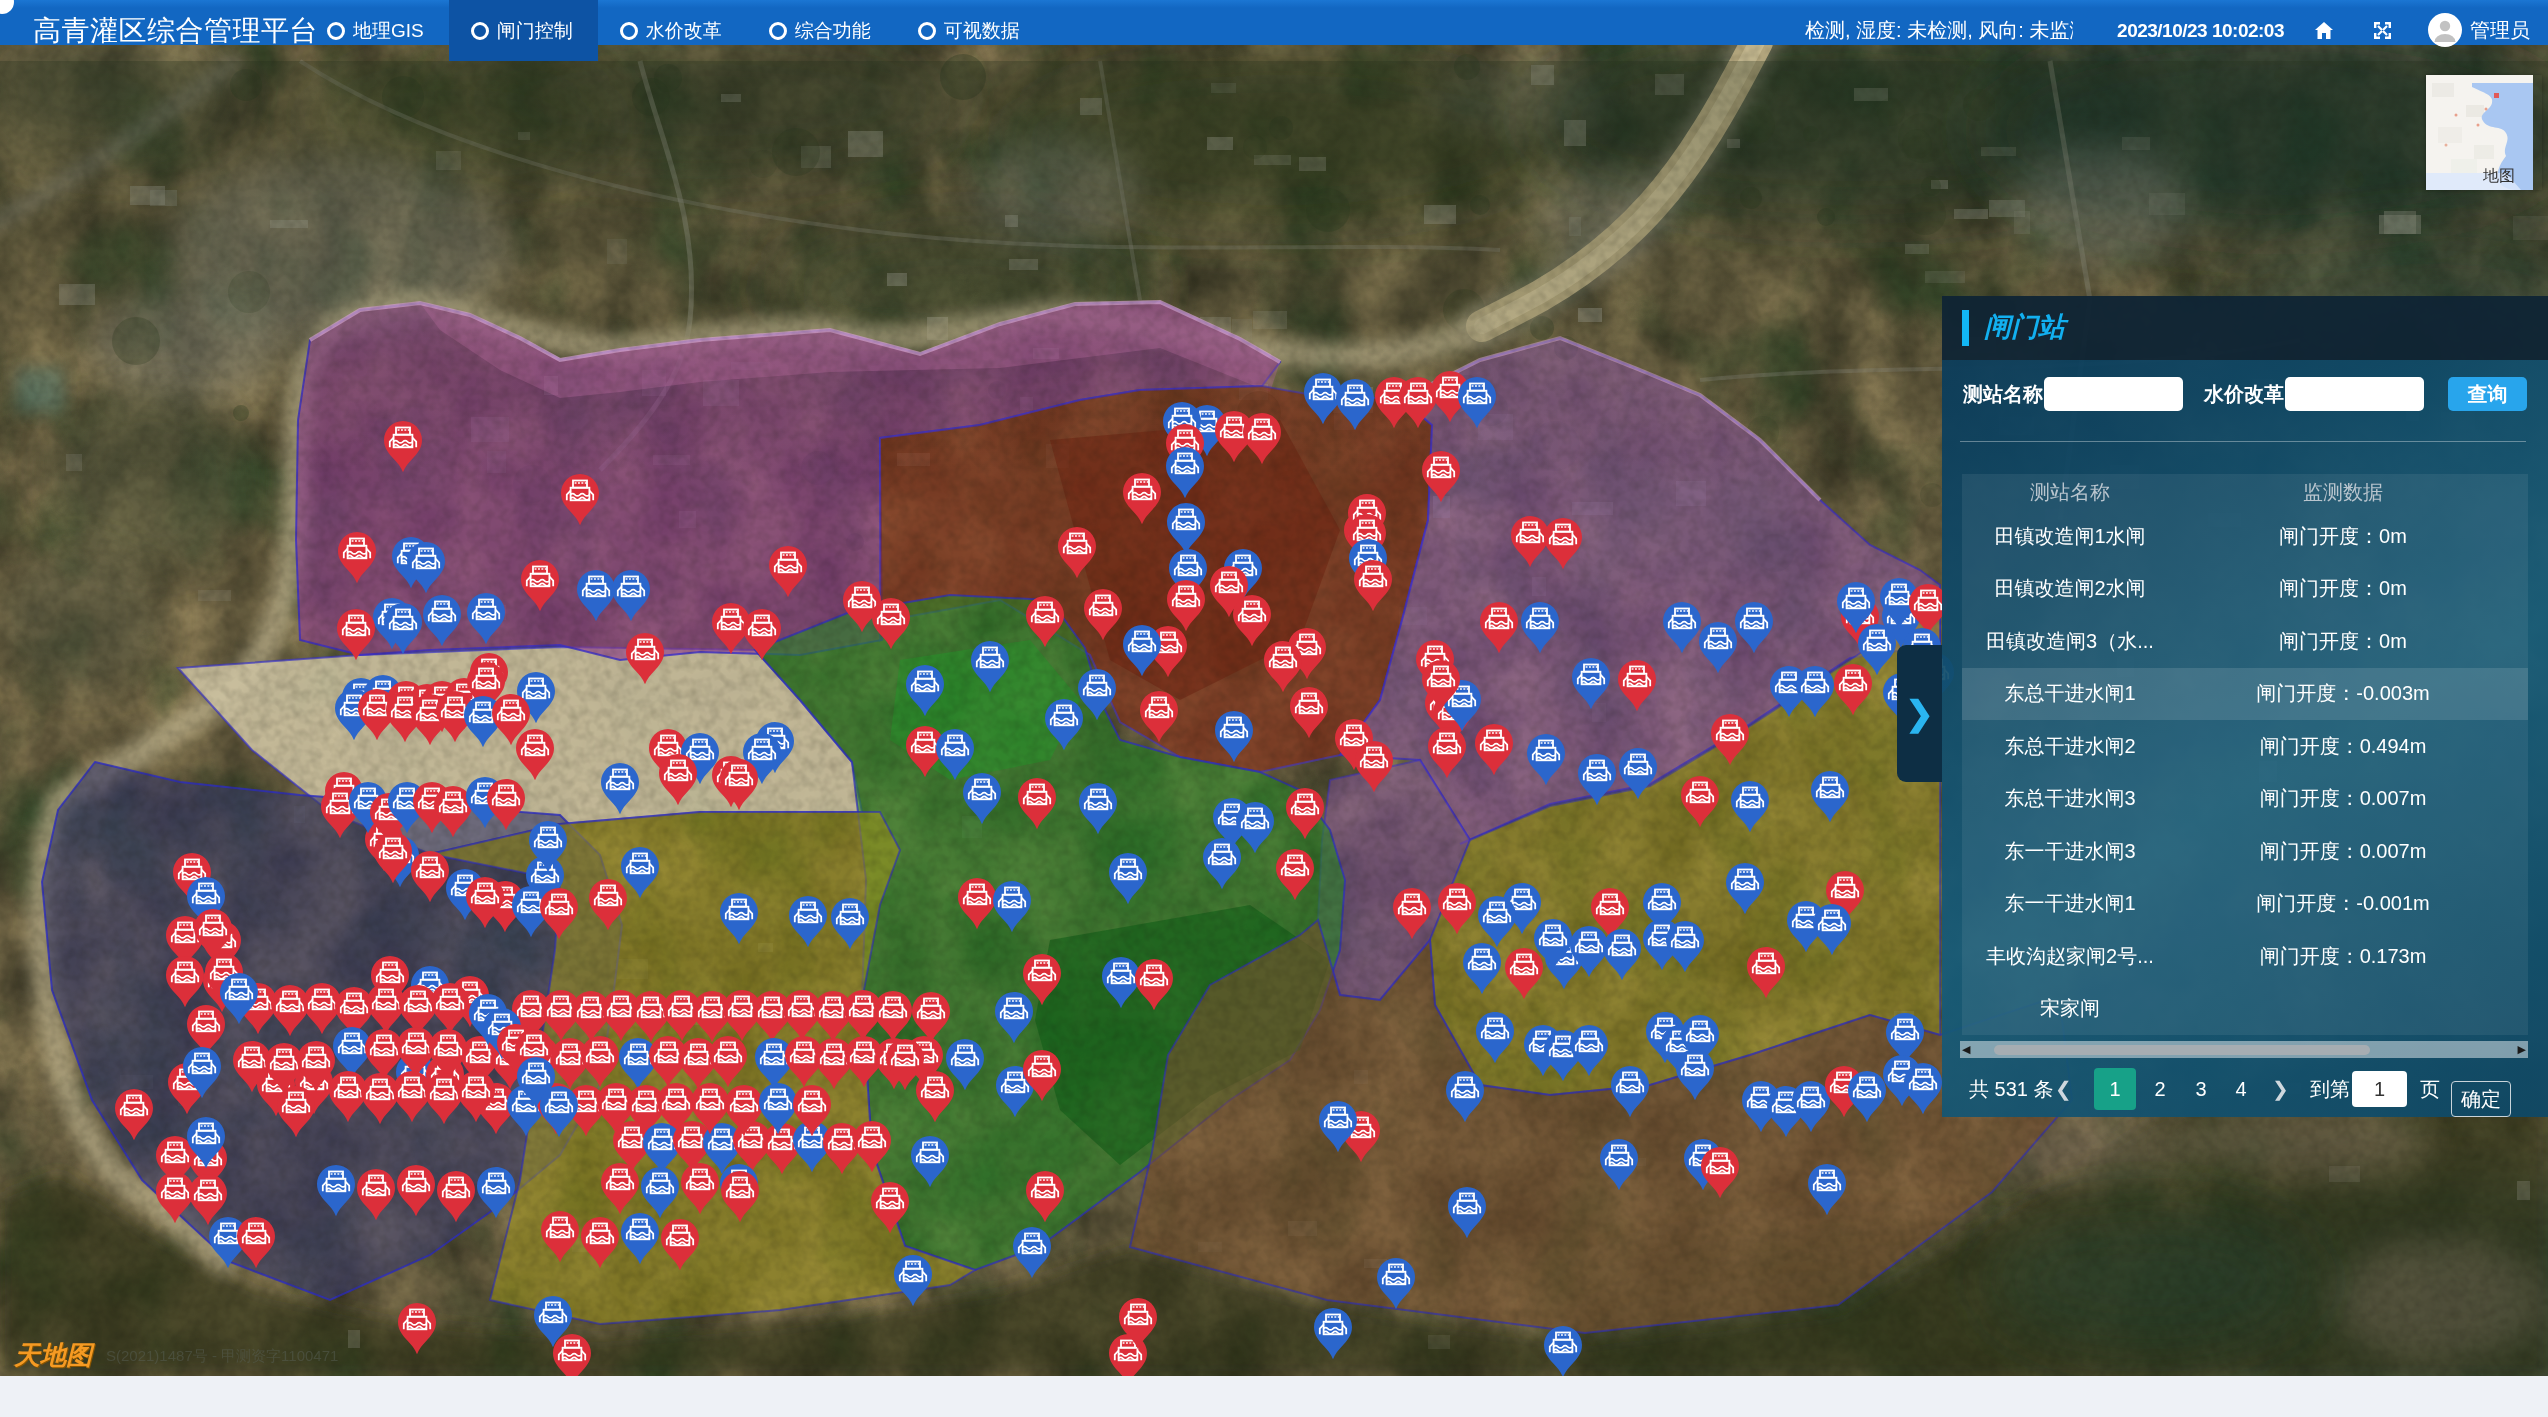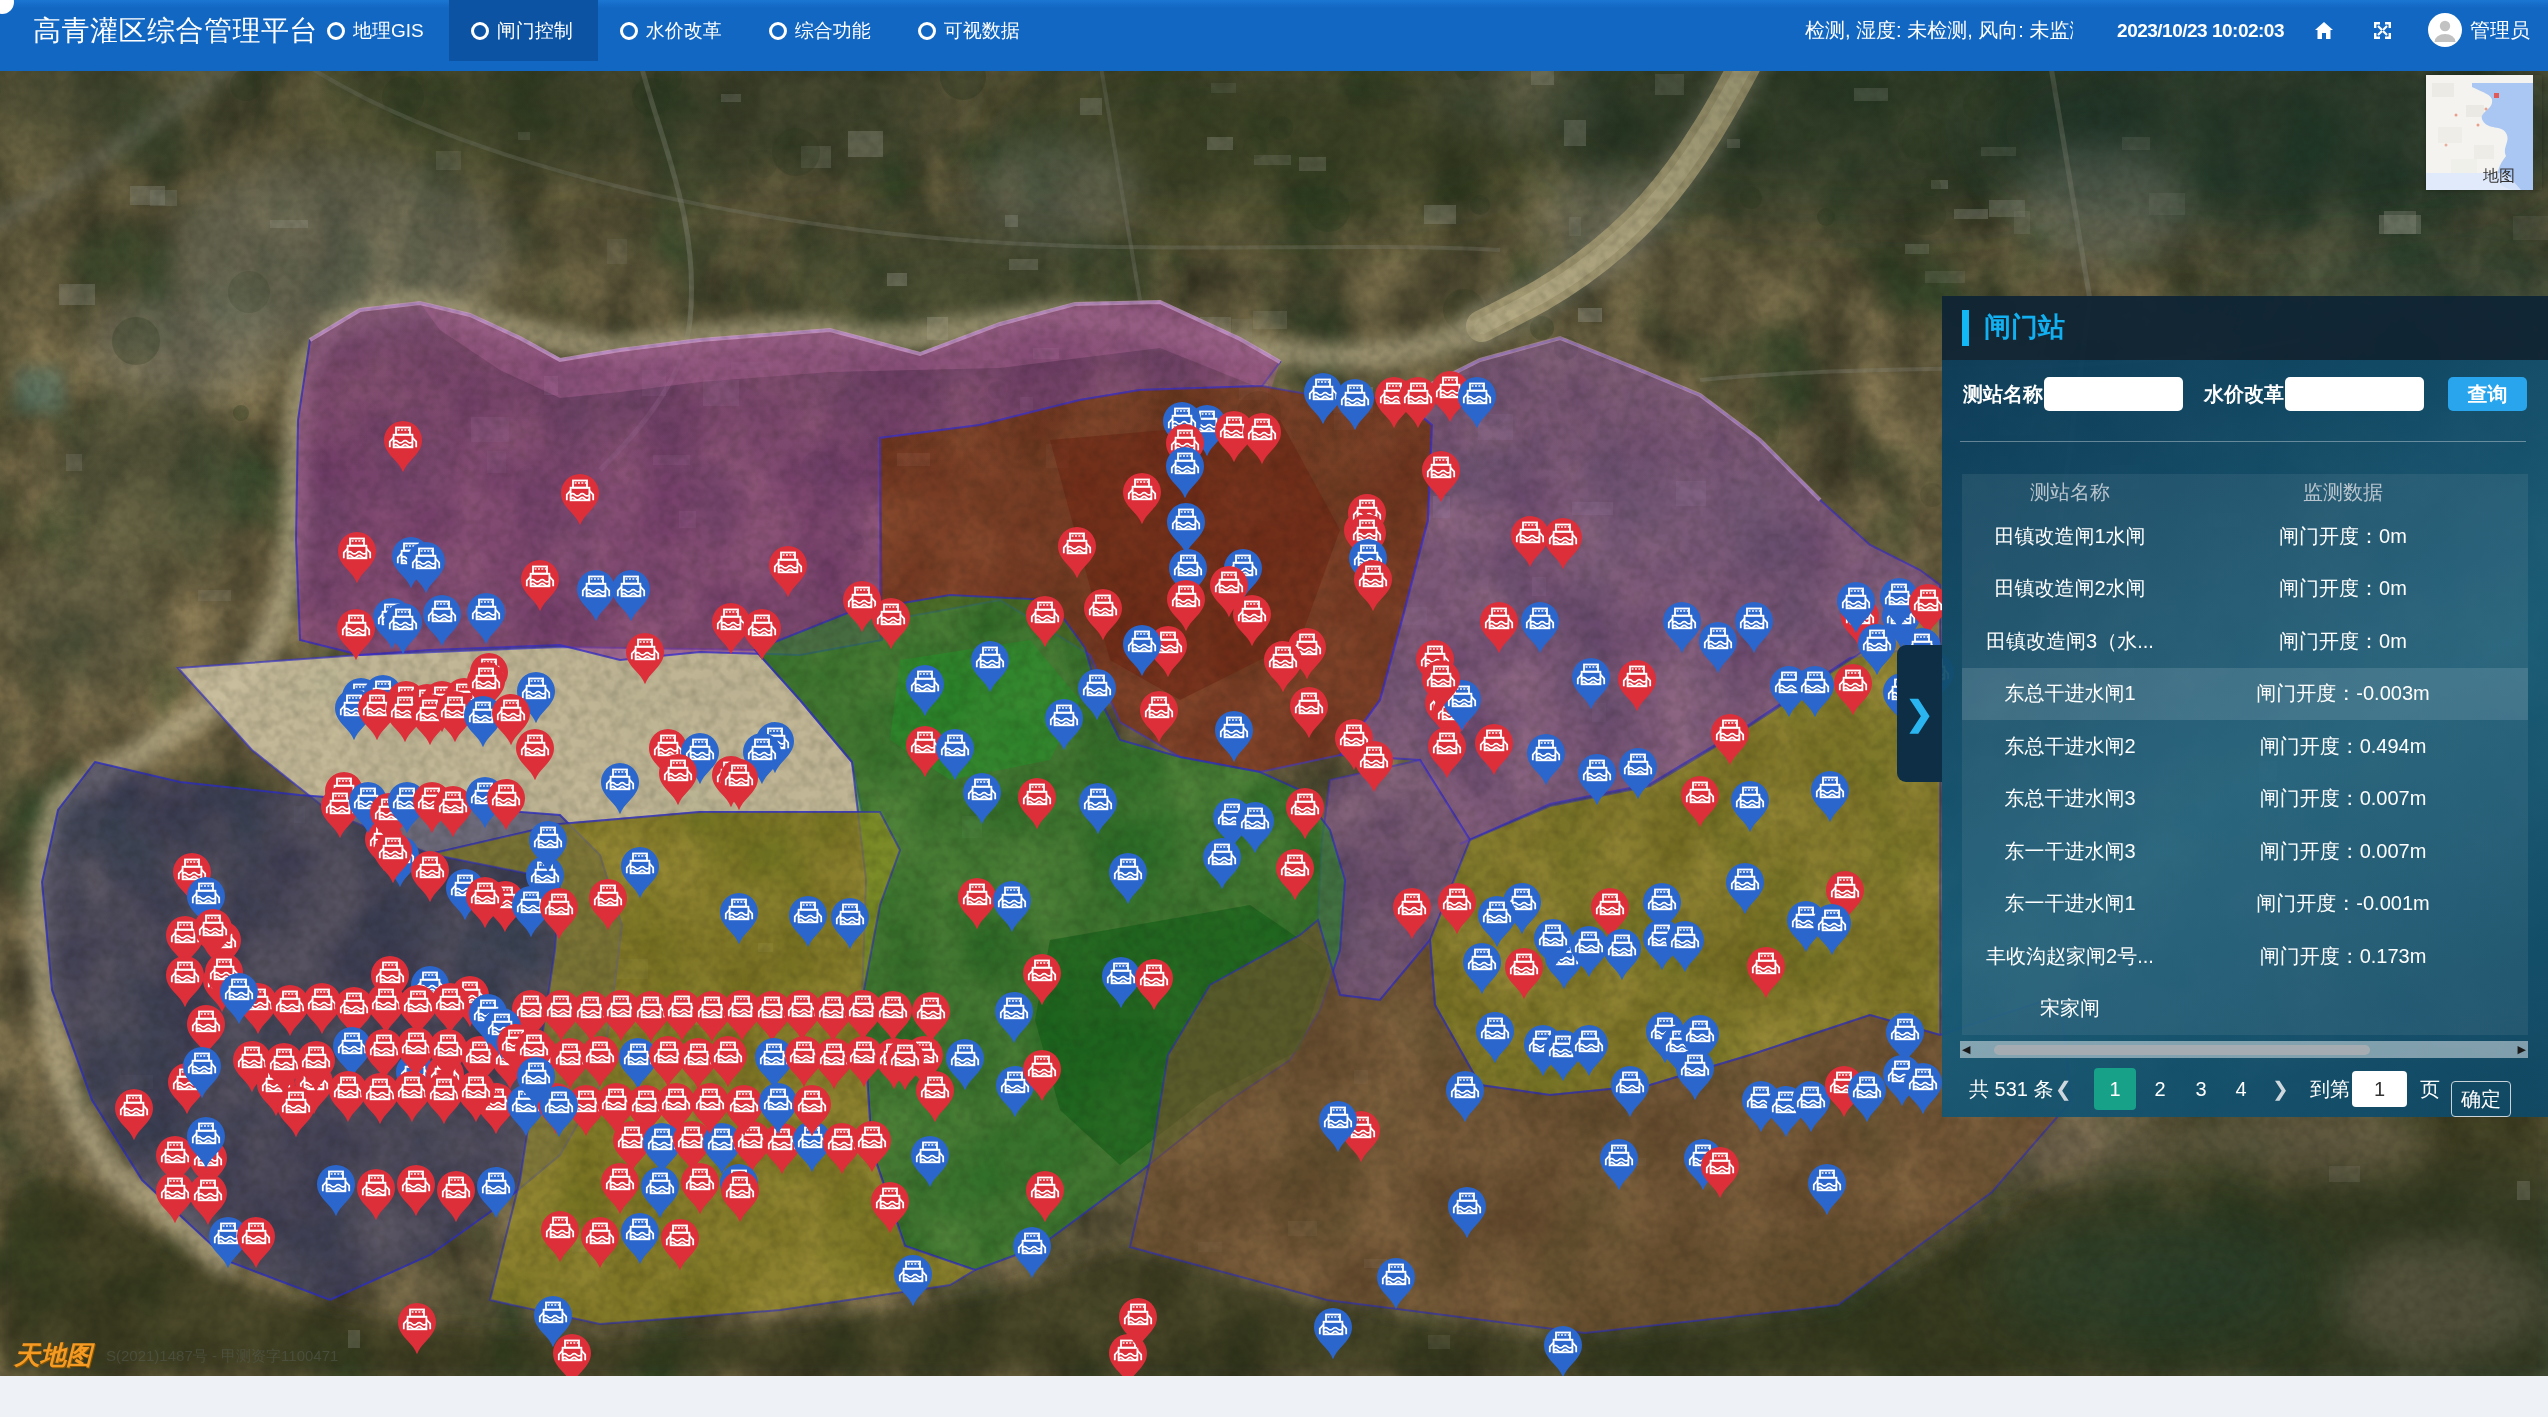--- a/index.html
+++ b/index.html
@@ -1,37 +1,37 @@
 <!DOCTYPE html>
 <html><head><meta charset="utf-8"><style>* { margin:0; padding:0; box-sizing:border-box; }
 html,body { width:2548px; height:1417px; overflow:hidden; font-family:"Liberation Sans",sans-serif; background:#eef1f6; }
 #map { position:absolute; left:0; top:0; }
 #footer { position:absolute; left:0; top:1376px; width:2548px; height:41px; background:#eef1f6; }
 
 
-#nav { position:absolute; left:0; top:0; width:2548px; height:71px;
+#nav { position:absolute; left:0; top:0; width:2548px; height:45px;
   background:linear-gradient(#1b76d3 0px,#1267c2 8px,#1267c2); color:#fff; z-index:30; }
 #nav .title { position:absolute; left:33px; top:0; line-height:61px; font-size:28px; letter-spacing:0.5px; }
 #nav .menu { position:absolute; left:305px; top:0; height:61px; display:flex; }
 #nav .menu > div { position:relative; height:61px; line-height:61px; padding:0 25px 0 48px; font-size:19px; }
 #nav .menu > div.act { background:#0d53a4; }
 #nav .ring { position:absolute; left:22px; top:50%; margin-top:-9px; width:18px; height:18px;
   border:3.5px solid #fff; border-radius:50%; }
 #nav .weather { position:absolute; left:1805px; top:0; width:268px; height:61px; overflow:hidden; }
 #nav .weather span { position:absolute; left:0; top:0; line-height:61px; font-size:20px; white-space:nowrap; }
 #nav .date { position:absolute; left:2094px; top:0; width:190px; line-height:61px; font-size:19px; font-weight:700; text-align:right; white-space:nowrap; letter-spacing:-0.5px;}
 #nav .nico { position:absolute; top:22px; }
 #nav .avatar { position:absolute; left:2428px; top:13px; width:34px; height:34px; }
 #nav .uname { position:absolute; left:2470px; top:0; line-height:61px; font-size:20px; }
 
 
 #panel { position:absolute; left:1942px; top:296px; width:606px; height:821px; z-index:20; color:#fff; }
 #panel .phead { position:relative; height:64px; background:rgba(16,36,52,0.96); }
 #panel .pbar { position:absolute; left:20px; top:14px; width:7px; height:36px; background:#12b7f5; }
-#panel .ptitle { position:absolute; left:42px; top:0; line-height:62px; font-size:27px; font-weight:700; color:#12b0f0; }
+#panel .ptitle { position:absolute; left:42px; top:0; line-height:62px; font-size:27px; font-weight:700; color:#12b0f0;font-style:italic; }
 #panel .pbody { position:relative; height:757px;
   background:linear-gradient(150deg, rgba(11,60,90,0.95), rgba(22,92,122,0.92) 55%, rgba(14,72,102,0.94)); }
 #panel .plabel { position:absolute; top:0; line-height:68px; font-size:20px; font-weight:700; }
 #panel .pinput { position:absolute; top:17px; width:139px; height:34px; background:#fff; border-radius:5px; }
 #panel .pbtn { position:absolute; left:506px; top:17px; width:79px; height:34px; background:#28a5ec; border-radius:5px;
   color:#fff; font-size:20px; font-weight:700; text-align:center; line-height:34px; }
 #panel .psep { position:absolute; left:18px; top:81px; width:566px; height:1px; background:rgba(255,255,255,0.35); }
 #panel .ptable { position:absolute; left:20px; top:114px; width:566px; height:561px; background:rgba(255,255,255,0.07); }
 #panel .tr { display:flex; height:52.5px; align-items:center; }
 #panel .tr .c1 { width:216px; text-align:center; font-size:20px; }

